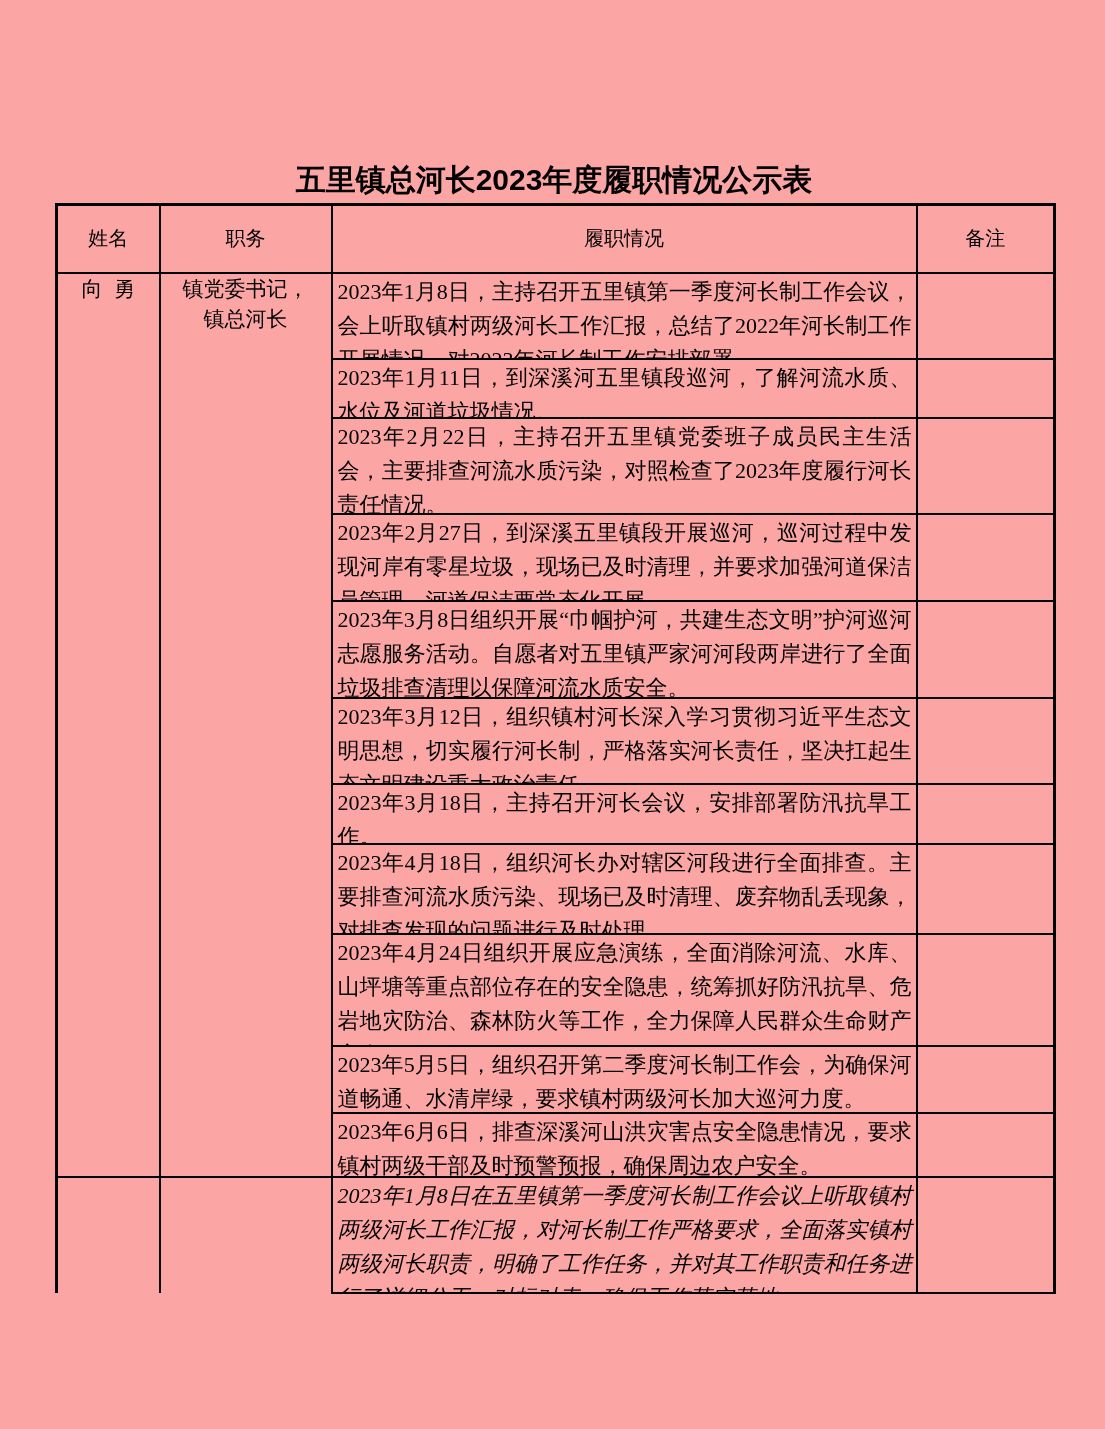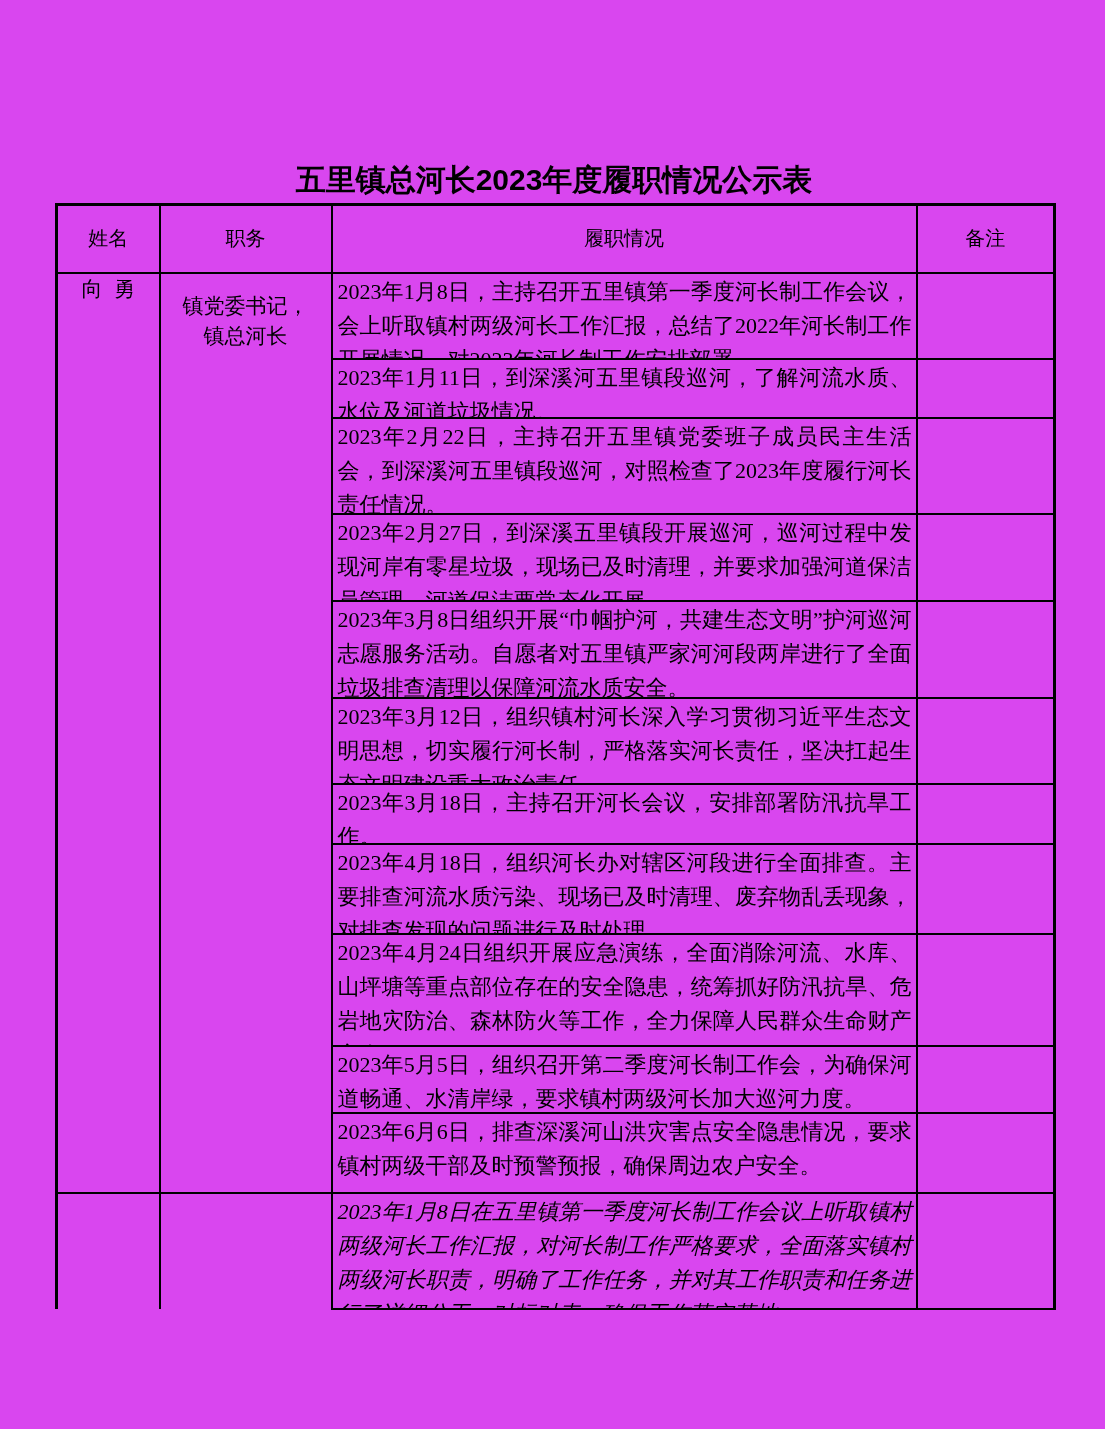--- a/index.html
+++ b/index.html
@@ -4,21 +4,21 @@
 <style>
   * { box-sizing: border-box; }
   html, body {
     margin: 0; padding: 0;
     width: 1105px; height: 1429px;
     background: #ffffff;
     color: #000000;
     font-family: "Liberation Serif", "DejaVu Serif", serif;
     position: relative;
   }
-  .page { position: relative; width: 1105px; height: 1429px; background: #d946ef; overflow: hidden; }
+  .page { position: relative; width: 1105px; height: 1429px; background: #fca5a5; overflow: hidden; }
   .doc-title {
     position: absolute; left: 55px; top: 161px; width: 998px;
     text-align: center;
     font-family: "Liberation Sans", "DejaVu Sans", sans-serif;
     font-weight: 700;
     font-size: 30px;
     line-height: 38px;
     white-space: nowrap;
   }
   table.sheet {
@@ -43,21 +43,21 @@
     vertical-align: top;
   }
   td.name-cell, td.pos-cell {
     vertical-align: middle;
     text-align: center;
     font-size: 21px;
     line-height: 30px;
     font-family: Liberation Serif, serif;
   }
   td.name-cell .nm { letter-spacing: 0.55em; text-indent: 0.55em; }
-  td.pos-cell .ps { padding: 17px 12px; }
+  td.pos-cell .ps { padding: 0 12px; }
   td.duty-cell .duty {
     font-size: 22px;
     line-height: 34px;
     padding: 1px 4px 0 5px;
     text-align: justify;
     text-justify: inter-character;
     word-break: break-all;
     overflow: hidden;
   }
   td.remark-cell { text-align: center; font-size: 20px; }
@@ -99,21 +99,21 @@
         <td class="remark-cell"></td>
       </tr>
       <tr style="height:59px">
         <td class="duty-cell">
           <div class="duty" style="max-height:57px">2023年1月11日，到深溪河五里镇段巡河，了解河流水质、水位及河道垃圾情况。</div>
         </td>
         <td class="remark-cell"></td>
       </tr>
       <tr style="height:96px">
         <td class="duty-cell">
-          <div class="duty" style="max-height:94px">2023年2月22日，主持召开五里镇党委班子成员民主生活会，到深溪河五里镇段巡河，对照检查了2023年度履行河长责任情况。</div>
+          <div class="duty" style="max-height:94px">2023年2月22日，主持召开五里镇党委班子成员民主生活会，主要排查河流水质污染，对照检查了2023年度履行河长责任情况。</div>
         </td>
         <td class="remark-cell"></td>
       </tr>
       <tr style="height:87px">
         <td class="duty-cell">
           <div class="duty" style="max-height:85px">2023年2月27日，到深溪五里镇段开展巡河，巡河过程中发现河岸有零星垃圾，现场已及时清理，并要求加强河道保洁员管理，河道保洁要常态化开展。</div>
         </td>
         <td class="remark-cell"></td>
       </tr>
       <tr style="height:96px">
@@ -145,21 +145,21 @@
           <div class="duty" style="max-height:110px">2023年4月24日组织开展应急演练，全面消除河流、水库、山坪塘等重点部位存在的安全隐患，统筹抓好防汛抗旱、危岩地灾防治、森林防火等工作，全力保障人民群众生命财产安全。</div>
         </td>
         <td class="remark-cell"></td>
       </tr>
       <tr style="height:54px">
         <td class="duty-cell">
           <div class="duty" style="max-height:65px">2023年5月5日，组织召开第二季度河长制工作会，为确保河道畅通、水清岸绿，要求镇村两级河长加大巡河力度。</div>
         </td>
         <td class="remark-cell"></td>
       </tr>
-      <tr style="height:80px">
+      <tr style="height:64px">
         <td class="duty-cell">
           <div class="duty" style="max-height:62px">2023年6月6日，排查深溪河山洪灾害点安全隐患情况，要求镇村两级干部及时预警预报，确保周边农户安全。</div>
         </td>
         <td class="remark-cell"></td>
       </tr>
 
       <tr class="last-row" style="height:116px">
         <td class="name-cell open-bottom">
           <div class="nm"></div>
         </td>

